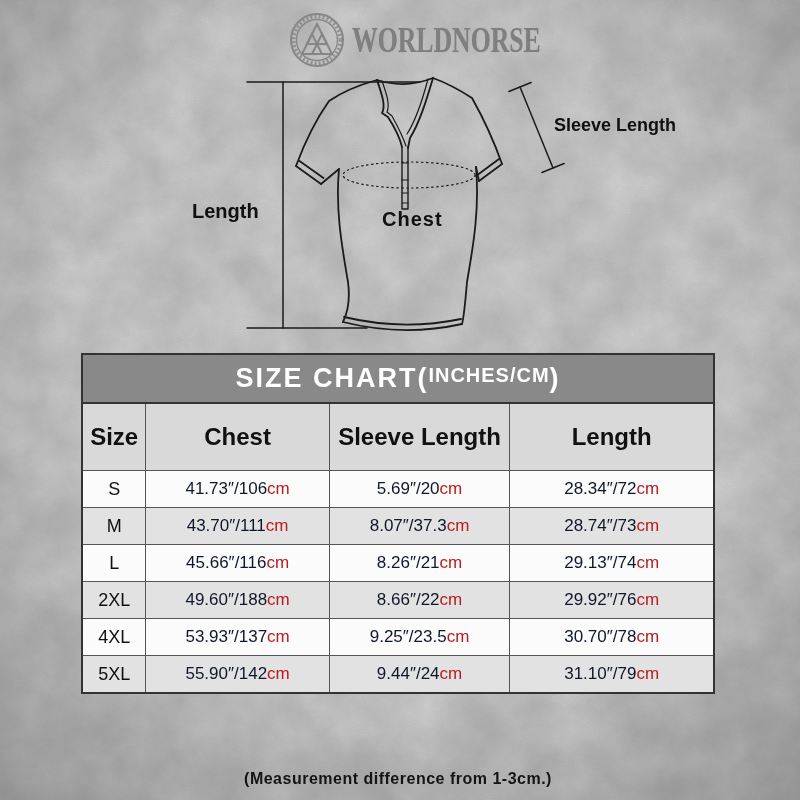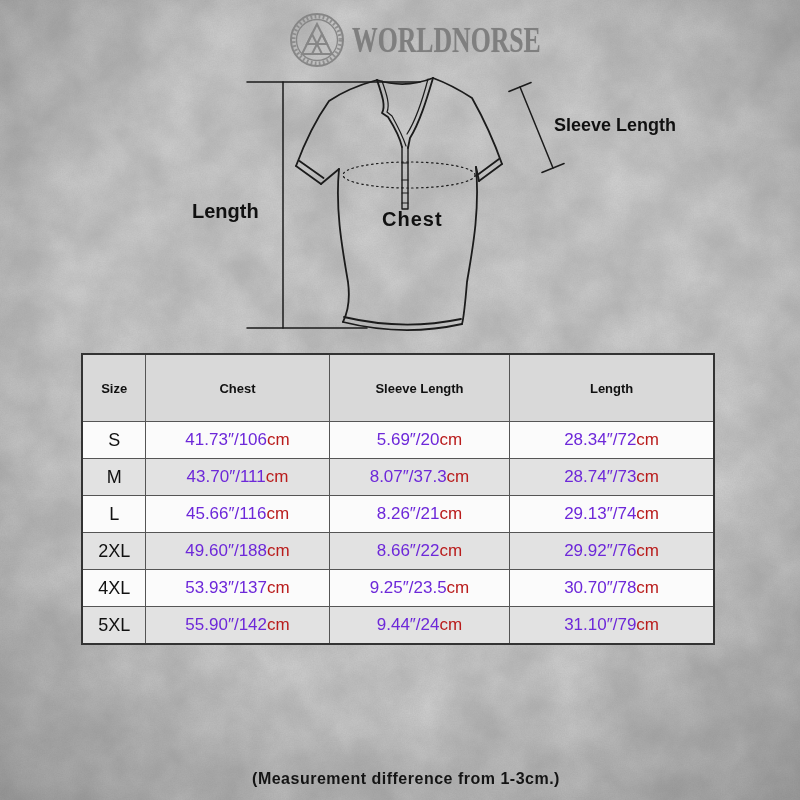--- a/index.html
+++ b/index.html
@@ -24,27 +24,27 @@
   .lbl-length{left:12px;top:130px;font-size:20px;}
   .lbl-chest{left:202px;top:138px;font-size:20px;letter-spacing:1px;}
   .lbl-sleeve{left:374px;top:45px;font-size:18px;}
 
   
   .chart{position:absolute;left:81px;top:353px;width:634px;border-collapse:collapse;border:2px solid #333;}
   .chart th,.chart td{border:1px solid #555;text-align:center;padding:0;vertical-align:middle;}
   .titlebar th{background:#898989;height:47px;border:2px solid #333;}
   .t-main{color:#fff;font-weight:bold;font-size:27px;letter-spacing:2px;vertical-align:middle;}
   .t-units{color:#fff;font-weight:bold;font-size:20px;letter-spacing:1px;vertical-align:1px;}
-  .colheads th{background:#d9d9d9;height:66px;font-size:13px;color:#111;font-weight:bold;}
+  .colheads th{background:#d9d9d9;height:66px;font-size:24px;color:#111;font-weight:bold;}
   tbody td{height:36px;font-size:17px;color:#262626;background:#fbfbfb;}
   tbody tr:nth-child(even) td{background:#e2e2e2;}
   td.c-size{font-size:18px;color:#111;}
   .unit{color:#b91c1c;}
-  .val{color:#6d28d9;}
-  .footnote{position:absolute;left:89px;top:770px;width:634px;text-align:center;
+  .val{color:#0f172a;}
+  .footnote{position:absolute;left:81px;top:770px;width:634px;text-align:center;
     font-weight:bold;font-size:16px;color:#141414;letter-spacing:.5px;}
 </style>
 </head>
 <body>
 
 <div class="stage">
 
   <svg class="bg" width="800" height="800" aria-hidden="true">
     <defs>
       <filter id="f-dark" x="0" y="0" width="100%" height="100%">
@@ -128,20 +128,23 @@
   </div>
 
   <table class="chart">
     <colgroup>
       <col style="width:64px">
         <col style="width:184px">
         <col style="width:181px">
         <col style="width:205px">
     </colgroup>
     <thead>
+      <tr class="titlebar">
+        <th colspan="4"><span class="t-main">SIZE CHART(</span><span class="t-units">INCHES/CM</span><span class="t-main">)</span></th>
+      </tr>
       <tr class="colheads">
         <th>Size</th>
         <th>Chest</th>
         <th>Sleeve Length</th>
         <th>Length</th>
       </tr>
     </thead>
     <tbody>
   <tr>
     <td class="c-size">S</td>

